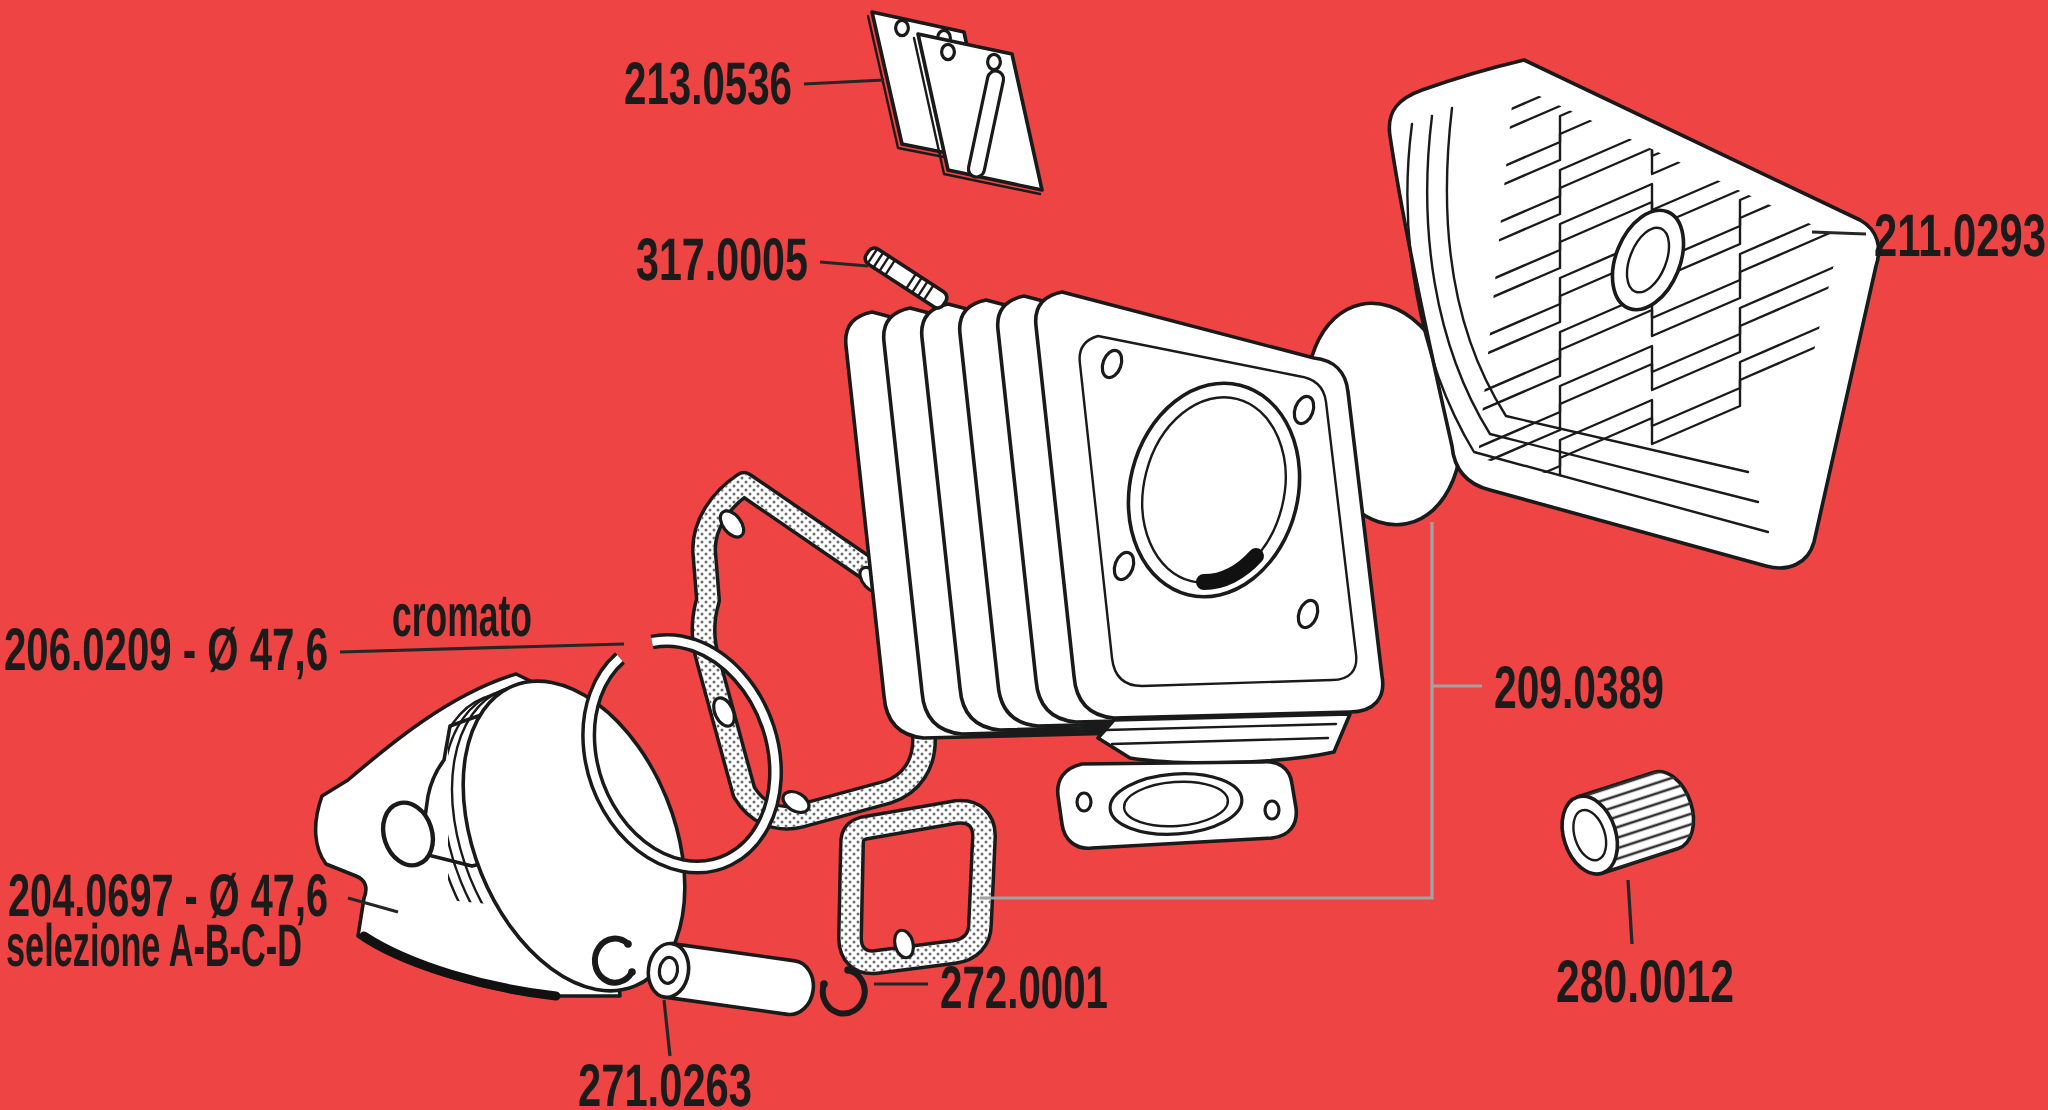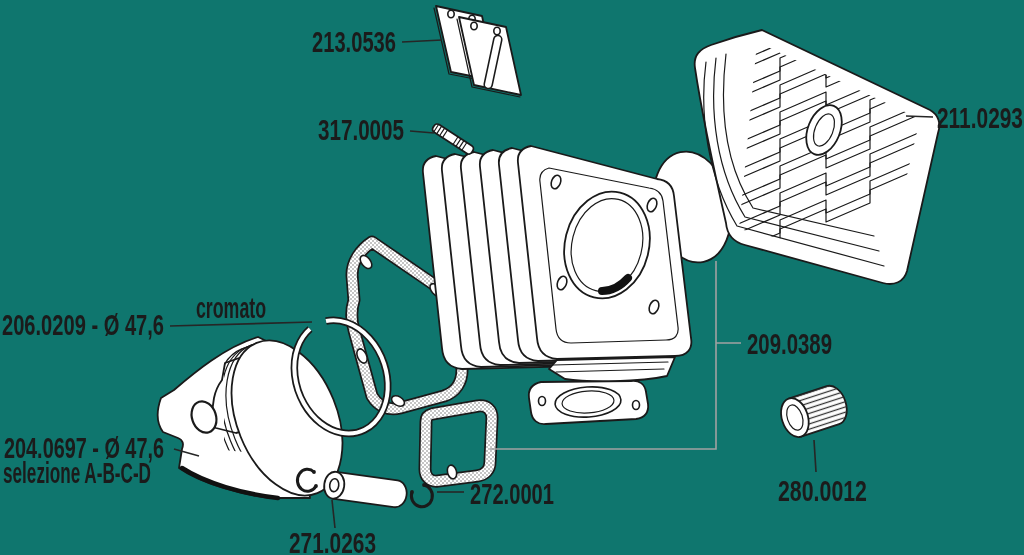--- a/index.html
+++ b/index.html
@@ -1,16 +1,16 @@
 <!DOCTYPE html>
 <html><head>
 <meta charset="utf-8">
 <style>
   html,body{margin:0;padding:0;background:#ffffff;}
-  .stage{position:relative;width:1024px;height:555px;background:#0f766e;overflow:hidden;
+  .stage{position:relative;width:1024px;height:555px;background:#ef4444;overflow:hidden;
          font-family:"Liberation Sans",sans-serif;}
   svg{position:absolute;left:0;top:0;}
   .outl{fill:#ffffff;stroke:#1a1a1a;stroke-width:1.8;stroke-linejoin:round;stroke-linecap:round;}
   .thin{fill:none;stroke:#1a1a1a;stroke-width:1.2;stroke-linejoin:round;stroke-linecap:round;}
   .med{fill:none;stroke:#1a1a1a;stroke-width:1.6;stroke-linejoin:round;stroke-linecap:round;}
   .lead{fill:none;stroke:#262626;stroke-width:1.6;}
   .bracket{fill:none;stroke:#a2a2a2;stroke-width:1.6;}
   .lbl{font-family:"Liberation Sans",sans-serif;font-weight:bold;font-size:30px;fill:#1b1b1b;}
   .gband-o{fill:none;stroke:#1a1a1a;stroke-width:13;stroke-linejoin:round;}
   .gband-w{fill:none;stroke:#ffffff;stroke-width:9.5;stroke-linejoin:round;}

